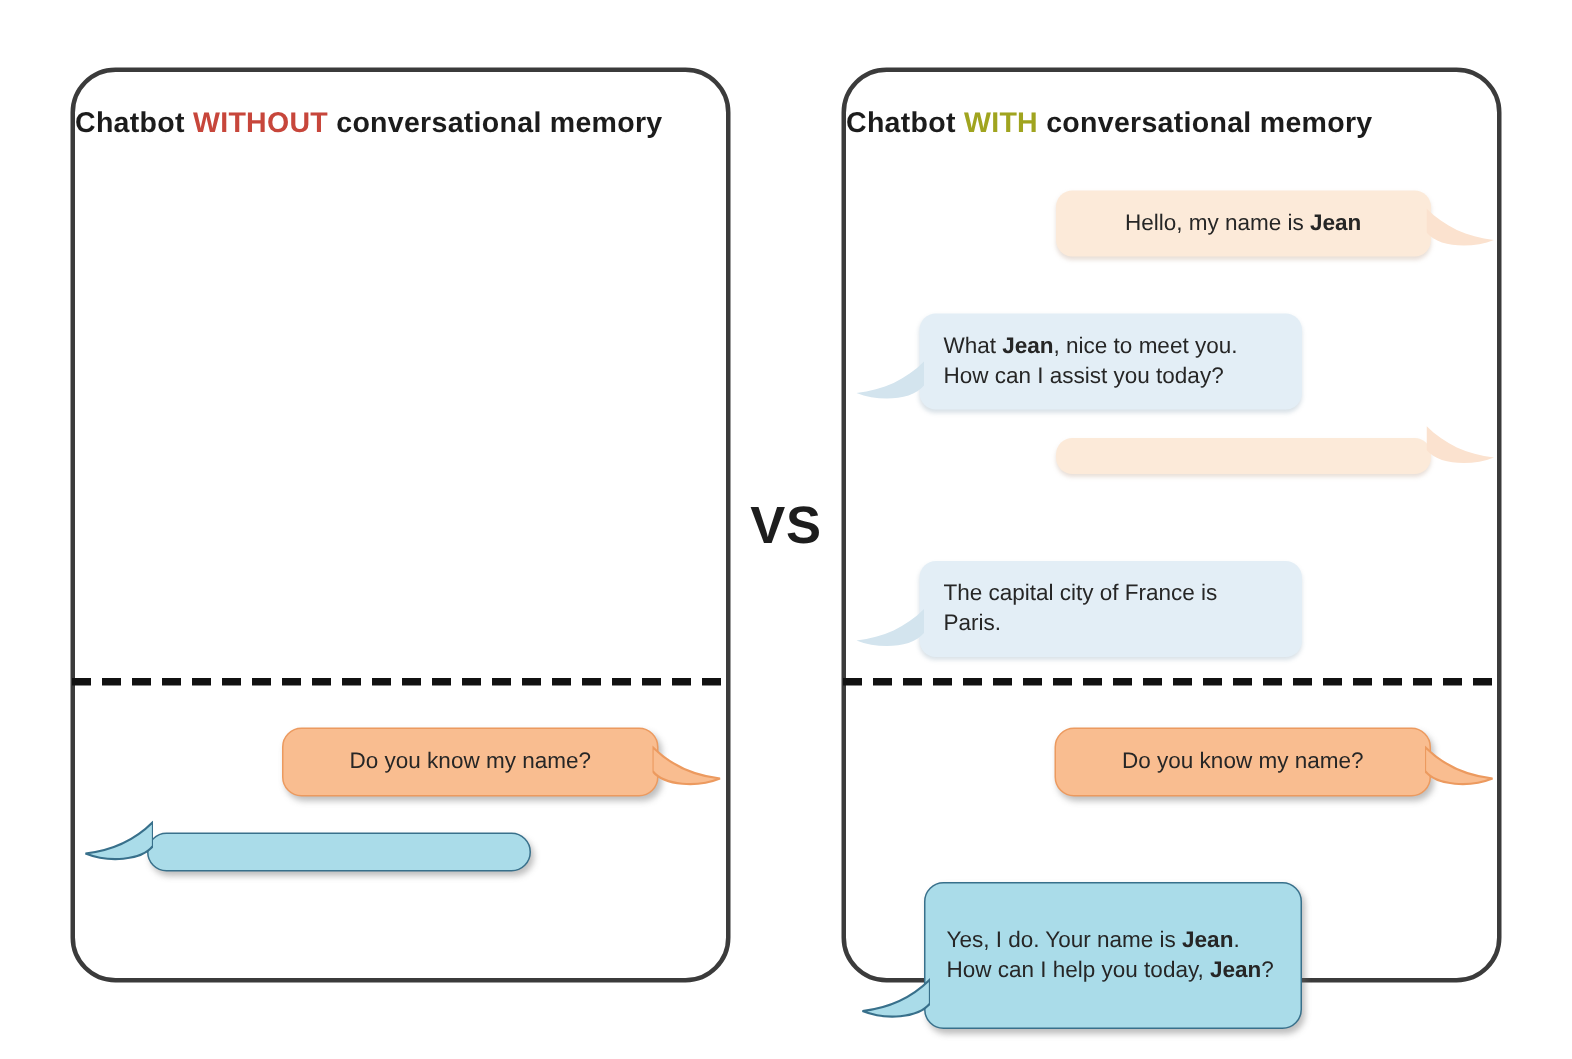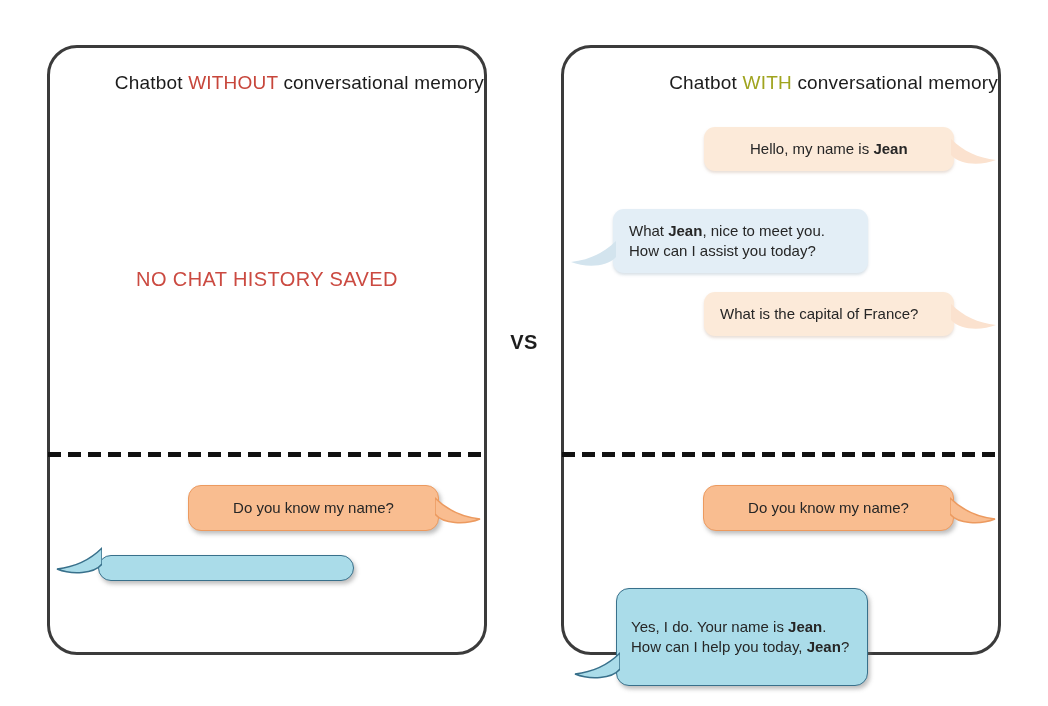--- a/index.html
+++ b/index.html
@@ -7,36 +7,36 @@
     position:relative;width:1048px;height:706px;background:#ffffff;overflow:hidden;
     font-family:"Liberation Sans","DejaVu Sans",sans-serif;color:#262626;
   }
   .panel{
     position:absolute;top:45px;width:440px;height:610px;box-sizing:border-box;
     border:3px solid #3b3b3b;border-radius:30px;background:#ffffff;
   }
   .panel.left{left:47px;}
   .panel.right{left:561px;}
   .panel-title{
-    position:absolute;top:24px;left:0;width:100%;text-align:right;
-    font-size:19px;font-weight:400;letter-spacing:0.2px;color:#1c1c1c;
+    position:absolute;top:24px;left:0;width:100%;text-align:left;
+    font-size:19px;font-weight:700;letter-spacing:0.2px;color:#1c1c1c;
   }
   .hl-red{color:#c7463b;}
   .hl-olive{color:#a0a41f;}
   .empty-state{
     position:absolute;top:220px;left:0;width:100%;text-align:center;
     font-size:20px;color:#cb4a41;letter-spacing:0.4px;
   }
   .divider{
     position:absolute;top:404px;left:-2px;right:-2px;height:5px;
     background:repeating-linear-gradient(90deg,#111 0 13px,transparent 13px 20px);
   }
   .vs{
     position:absolute;left:487px;top:331px;width:74px;text-align:center;
-    font-size:20px;font-weight:800;color:#1d1d1d;letter-spacing:0.5px;
+    font-size:35px;font-weight:800;color:#1d1d1d;letter-spacing:0.5px;
   }
   .bubble{
     position:absolute;box-sizing:border-box;border-radius:11px;
     padding:12px 16px;font-size:15px;line-height:20px;
   }
   .bubble .txt{white-space:pre-line;display:block;}
   .bubble .tail{position:absolute;width:46px;height:30px;}
   .bubble.user .tail{right:-43px;bottom:3px;}
   .bubble.bot  .tail{left:-43px;bottom:3px;}
   
@@ -58,21 +58,20 @@
 </head>
 <body>
 
 <div class="canvas">
 
   <div class="panel left">
     <div class="panel-title">
       <span>Chatbot </span><span class="hl-red">WITHOUT</span><span> conversational memory</span>
     </div>
 
-    <div class="empty-state">NO CHAT HISTORY SAVED</div>
 
     <div class="divider"></div>
 
     <div class="bubble user orange" style="left:138px;top:437px;width:251px;">
       <span class="txt"><span>Do you know my name?</span></span>
       <svg class="tail" viewBox="0 0 46 30" aria-hidden="true">
         <path d="M0 1 C12 13, 27 20, 45 22 C30 28, 8 27, 0 17 Z"></path>
       </svg>
     </div>
 
@@ -99,26 +98,32 @@
 
     <div class="bubble bot lblue" style="left:49px;top:161px;width:255px;">
       <span class="txt"><span>What </span><b>Jean</b><span>, nice to meet you.
 How can I assist you today?</span></span>
       <svg class="tail" viewBox="0 0 46 30" aria-hidden="true">
         <path d="M46 1 C34 13, 19 20, 1 22 C16 28, 38 27, 46 17 Z"></path>
       </svg>
     </div>
 
     <div class="bubble user peach" style="left:140px;top:244px;width:250px;">
-      <span class="txt"><span>What is the capital of France?</span></span>
       <svg class="tail" viewBox="0 0 46 30" aria-hidden="true">
         <path d="M0 1 C12 13, 27 20, 45 22 C30 28, 8 27, 0 17 Z"></path>
       </svg>
     </div>
 
+    <div class="bubble bot lblue" style="left:49px;top:326px;width:255px;">
+      <span class="txt"><span>The capital city of France is
+Paris.</span></span>
+      <svg class="tail" viewBox="0 0 46 30" aria-hidden="true">
+        <path d="M46 1 C34 13, 19 20, 1 22 C16 28, 38 27, 46 17 Z"></path>
+      </svg>
+    </div>
 
     <div class="divider"></div>
 
     <div class="bubble user orange" style="left:139px;top:437px;width:251px;">
       <span class="txt"><span>Do you know my name?</span></span>
       <svg class="tail" viewBox="0 0 46 30" aria-hidden="true">
         <path d="M0 1 C12 13, 27 20, 45 22 C30 28, 8 27, 0 17 Z"></path>
       </svg>
     </div>
 

